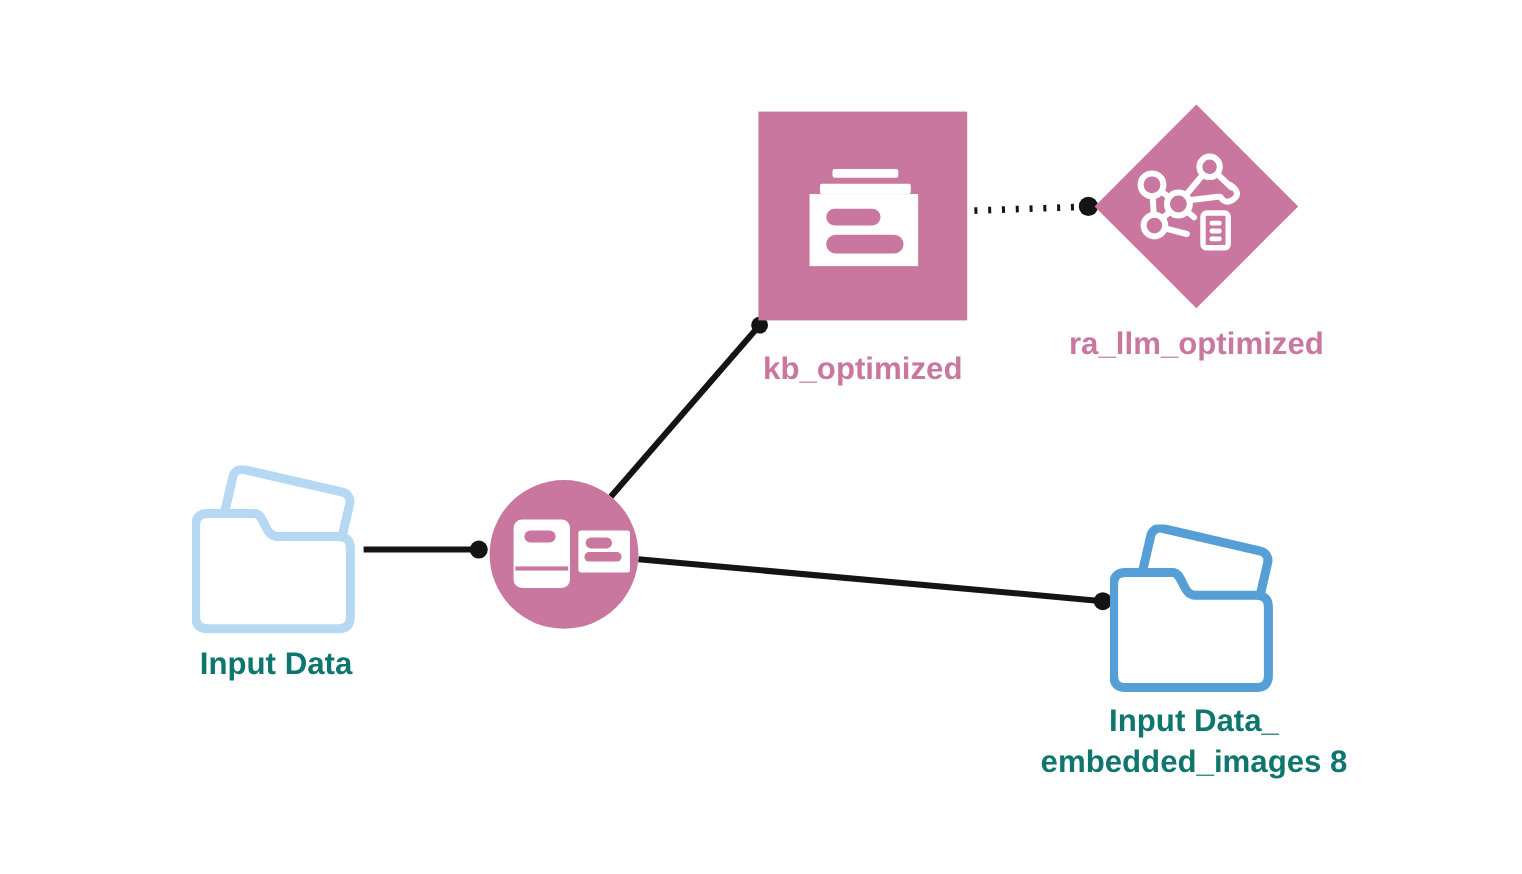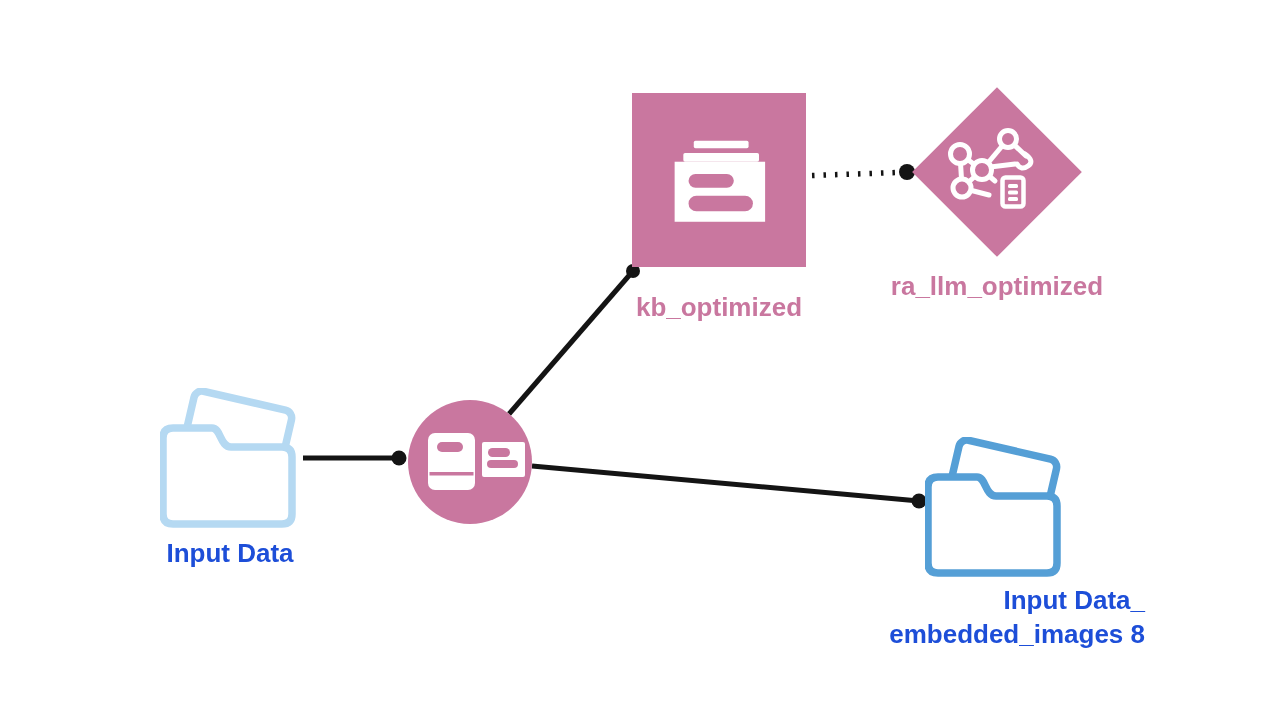--- a/index.html
+++ b/index.html
@@ -11,22 +11,22 @@
   .edge-line { stroke:#141414; stroke-width:5; fill:none; }
   .edge-line.dotted { stroke-dasharray:2.5 9; stroke-width:5.5; }
   .edge-dot { fill:#141414; }
 
   .node { position:absolute; }
   .label {
     position:absolute; font-weight:bold; font-size:26px;
     text-align:center; letter-spacing:0; white-space:nowrap; line-height:30px;
   }
   .label.pink { color:#C9779F; }
-  .label.blue { color:#1d4ed8; }
-  .label .lline { line-height:34px;text-align:right; }
+  .label.blue { color:#0f766e; }
+  .label .lline { line-height:34px; }
 
   
   .folder-icon .paper, .folder-icon .body { fill:#ffffff; stroke-width:7.5; stroke-linejoin:round; }
   .folder-light .paper, .folder-light .body { stroke:#B5D9F2; }
   .folder-blue  .paper, .folder-blue  .body { stroke:#559FD6; }
 
   
   .circle-shape {
     position:absolute; left:0; top:0; width:124px; height:124px;
     border-radius:50%; background:#C9779F;

